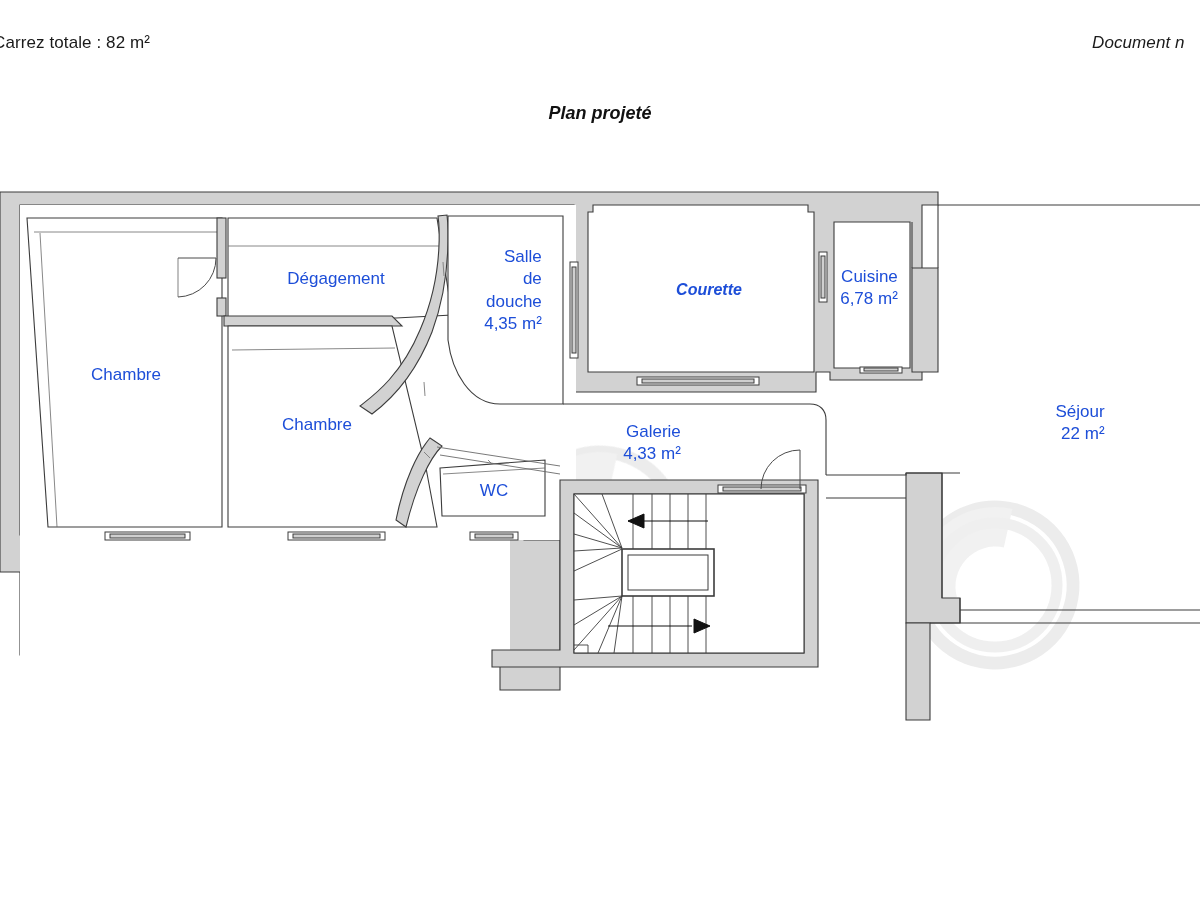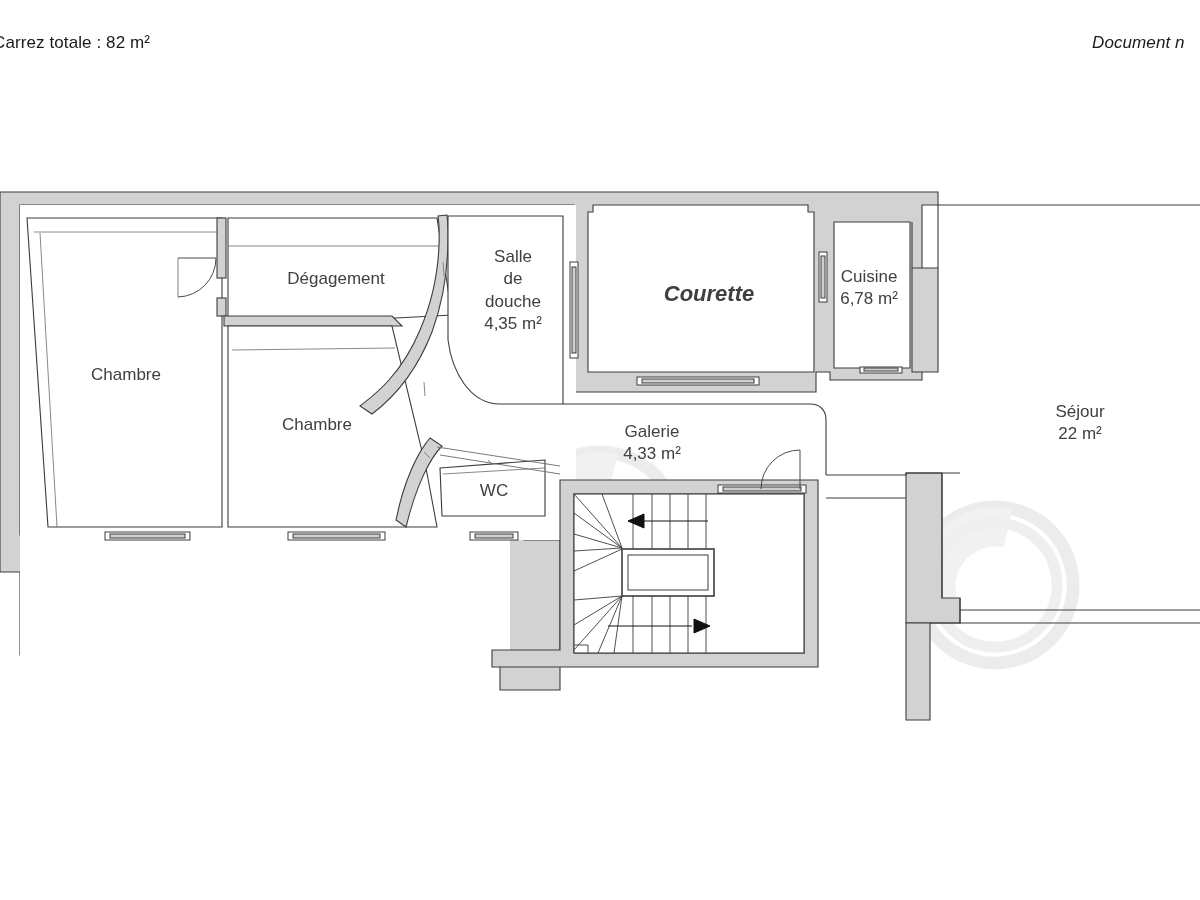--- a/index.html
+++ b/index.html
@@ -47,39 +47,40 @@
     left: 0;
     top: 0;
     width: 1200px;
     height: 900px;
   }
   #plan-canvas svg { display: block; }
 
   
   .rlabel {
     position: absolute;
-    color: #404040;
+    color: #1d4ed8;
     font-size: 17px;
     line-height: 1.32;
-    text-align: center;
+    text-align: right;
     white-space: pre-line;
     transform: translateX(-50%);
     pointer-events: none;
   }
-  .rlabel.it { font-style: italic; font-weight: 600; font-size: 22px; }
+  .rlabel.it { font-style: italic; font-weight: 600; font-size: 16px; }
 </style>
 </head>
 <body>
 
 <div id="page">
 
   <div class="hdr" id="hdr-left">Carrez totale :  82 m²</div>
 
   <div class="hdr" id="hdr-right">Document n</div>
 
+  <div id="plan-title">Plan projeté</div>
 
   <div id="plan-canvas">
     <svg width="1200" height="900" viewBox="0 0 1200 900" xmlns="http://www.w3.org/2000/svg">
       <defs>
 
         <g id="wm-swirl">
           <circle cx="0" cy="0" r="78" fill="none" stroke="#e9e9e9" stroke-width="13"></circle>
           <path d="M -78 0 A 78 78 0 0 1 40 -67 L 20 -33 A 40 40 0 0 0 -40 0 Z" fill="#efefef"></path>
         </g>
       </defs>

